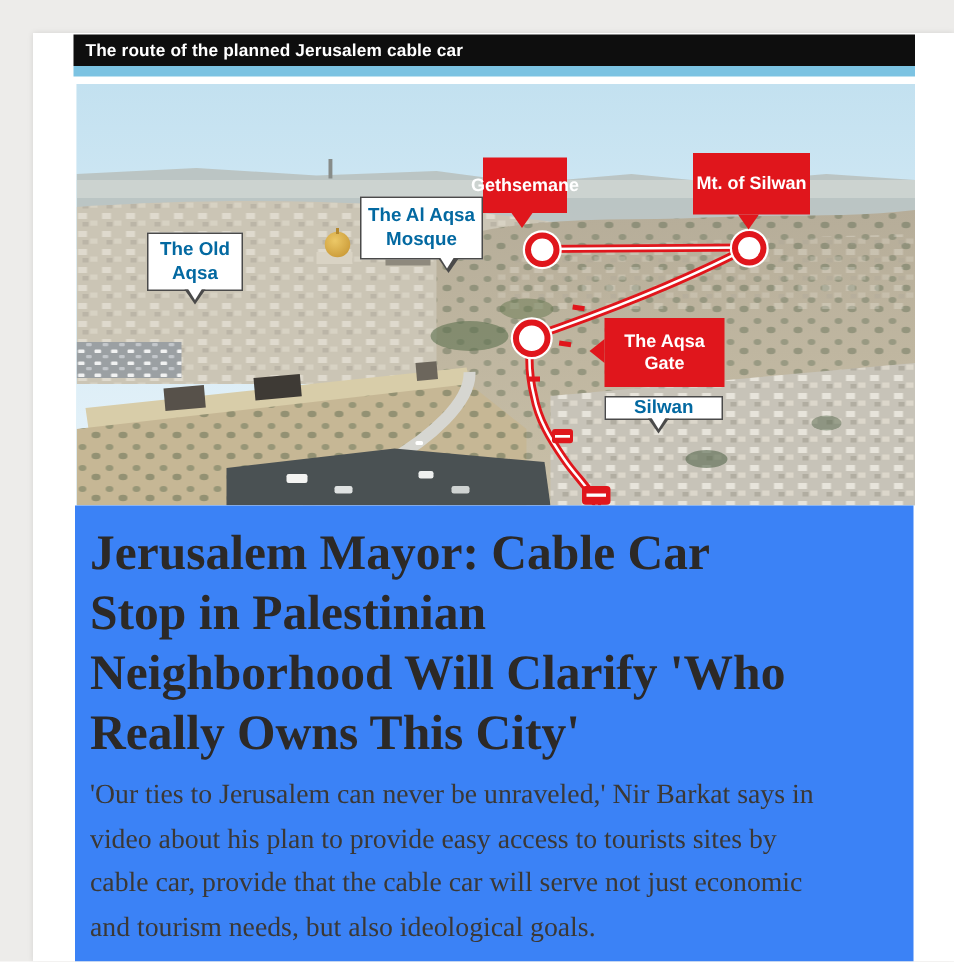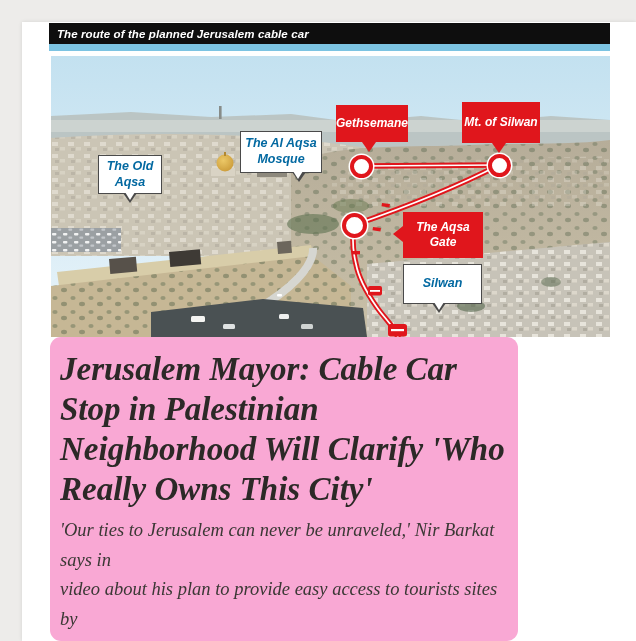--- a/index.html
+++ b/index.html
@@ -3,21 +3,21 @@
 <meta charset="utf-8">
 <style>
   html,body{margin:0;padding:0;}
   body{
     width:636px;height:641px;overflow:hidden;position:relative;
     background:#edecea;
     font-family:"Liberation Sans",sans-serif;
   }
   .card{
     position:absolute;left:22px;top:22px;right:0;bottom:0;
-    background:#ffffff;box-shadow:0 0 4px rgba(0,0,0,.10);font-style:italic;
+    background:#ffffff;box-shadow:0 0 4px rgba(0,0,0,.10);
   }
   
   .caption-bar{
     position:absolute;left:27px;top:1px;width:561px;height:21px;
     background:#0e0e0e;color:#fff;display:flex;align-items:center;
     font-weight:bold;font-size:11.5px;letter-spacing:.1px;padding:0 0 0 8px;
     box-sizing:border-box;
   }
   .stripe{
     position:absolute;left:27px;top:22px;width:561px;height:7px;
@@ -59,22 +59,22 @@
     border:8px solid transparent;border-left:none;
     border-right:10px solid #e0161c;
   }
   
   .station{
     position:absolute;background:#fff;border:4px solid #e0161c;border-radius:50%;
     box-shadow:0 0 0 1.5px #ffffff;z-index:4;
   }
   
   .text-panel{
-    position:absolute;left:28px;top:315px;width:468px;height:304px;
-    background:#f9a8d4;box-sizing:border-box;padding:12px 10px 0 10px;border-radius:11px;
+    position:absolute;left:28px;top:315px;width:559px;height:304px;
+    background:#3b82f6;box-sizing:border-box;padding:12px 10px 0 10px;
   }
   .headline{
     margin:0;font-family:"Liberation Serif",serif;font-weight:bold;
     font-size:33px;line-height:40px;color:#2c2927;white-space:pre-line;
   }
   .standfirst{
     margin:7px 0 0 0;font-family:"Liberation Serif",serif;font-weight:normal;
     font-size:18.5px;line-height:29.5px;color:#3b3835;white-space:pre-line;
   }
 </style>
@@ -196,39 +196,39 @@
     <div class="station" style="left:290.5px;top:156.5px;width:17px;height:17px"></div>
 
     <div class="bubble white pt-bottom" style="left:47px;top:99px;width:64px;height:39px">
       <span>The Old
 Aqsa</span>
     </div>
     <div class="bubble white pt-bottom" style="left:189px;top:75px;width:82px;height:42px;--ptl:72%">
       <span>The Al Aqsa
 Mosque</span>
     </div>
-    <div class="bubble red pt-bottom" style="left:285px;top:49px;width:72px;height:37px;--ptl:46%">
+    <div class="bubble red pt-bottom" style="left:271px;top:49px;width:56px;height:37px;--ptl:46%">
       <span>Gethsemane</span>
     </div>
     <div class="bubble red pt-bottom" style="left:411px;top:46px;width:78px;height:41px;--ptl:48%">
       <span>Mt. of Silwan</span>
     </div>
     <div class="bubble red pt-left" style="left:352px;top:156px;width:80px;height:46px">
       <span>The Aqsa
 Gate</span>
     </div>
-    <div class="bubble white pt-bottom" style="left:352px;top:208px;width:79px;height:40px;--ptl:46%">
+    <div class="bubble white pt-bottom" style="left:352px;top:208px;width:79px;height:16px;--ptl:46%">
       <span>Silwan</span>
     </div>
   </div>
 
   <div class="text-panel">
     <h1 class="headline">Jerusalem Mayor: Cable Car
 Stop in Palestinian
 Neighborhood Will Clarify 'Who
 Really Owns This City'</h1>
     <p class="standfirst">'Our ties to Jerusalem can never be unraveled,' Nir Barkat says in
 video about his plan to provide easy access to tourists sites by
-cable car, noting that the cable car will plan not just economic
+cable car, provide that the cable car will serve not just economic
 and tourism needs, but also ideological goals.</p>
   </div>
 
 </div>
 
 </body></html>

